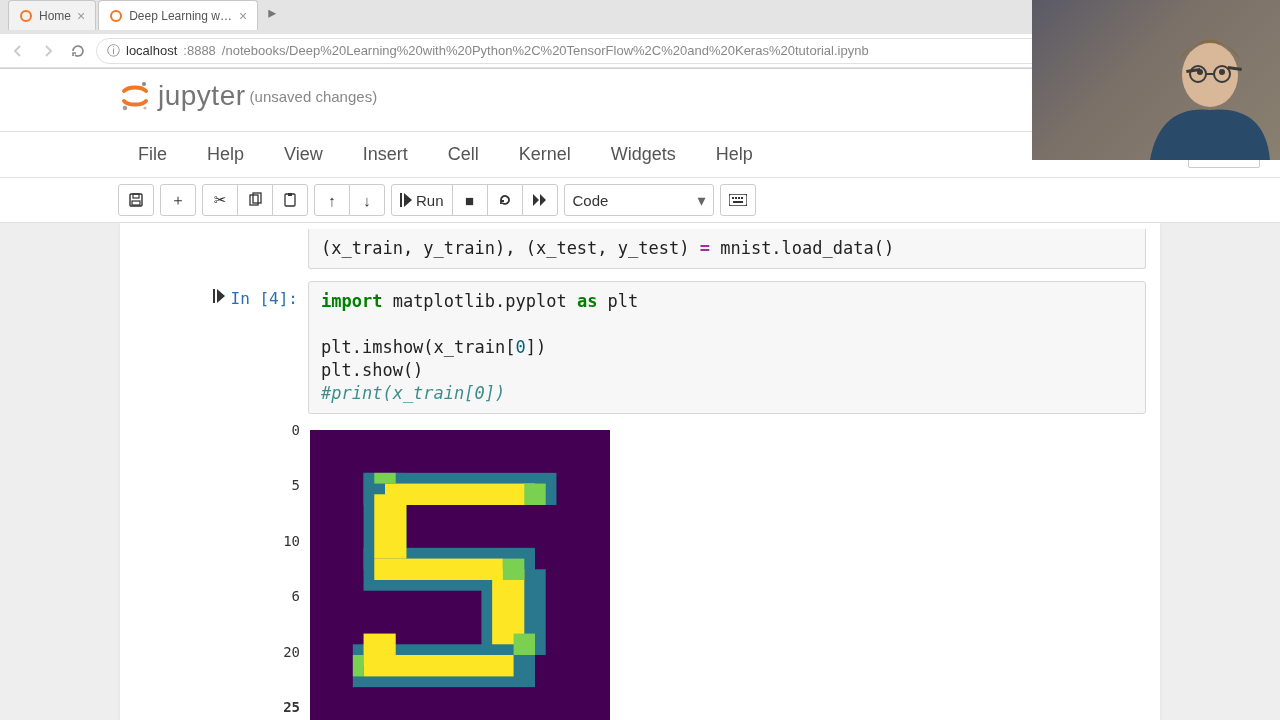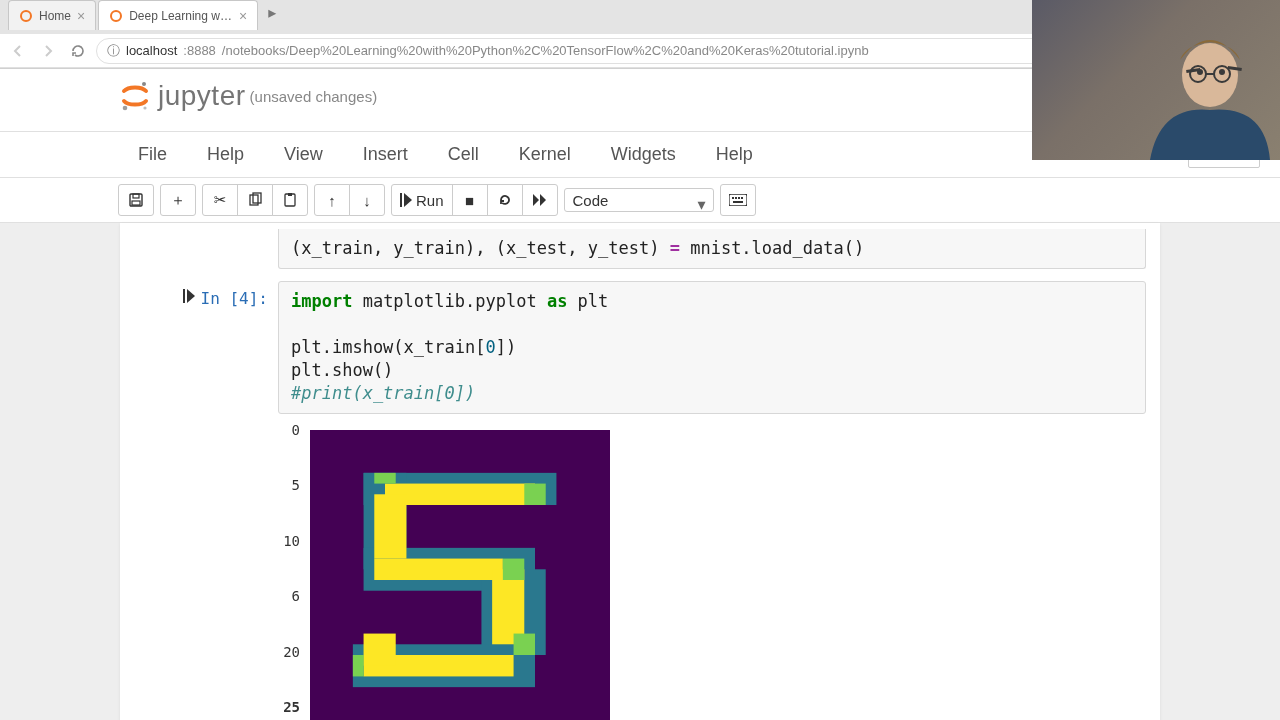--- a/index.html
+++ b/index.html
@@ -38,28 +38,28 @@
   .menubar-spacer { flex: 1; }
   .trusted { border: 1px solid #ccc; padding: 4px 10px; font-size: 15px; color: #555; border-radius: 2px; }
 
   
   .toolbar { display: flex; align-items: center; padding: 6px 20px 6px 118px; gap: 6px; border-bottom: 1px solid #e0e0e0; }
   .tb-btn { height: 32px; min-width: 36px; border: 1px solid #ccc; border-radius: 3px; background: #fff; display: inline-flex; align-items: center; justify-content: center; color: #333; font-size: 15px; padding: 0 8px; gap: 4px; }
   .tb-group { display: flex; }
   .tb-group .tb-btn { border-radius: 0; margin-left: -1px; }
   .tb-group .tb-btn:first-child { border-top-left-radius: 3px; border-bottom-left-radius: 3px; margin-left: 0; }
   .tb-group .tb-btn:last-child { border-top-right-radius: 3px; border-bottom-right-radius: 3px; }
-  .tb-select { height: 24px; border: 1px solid #ccc; border-radius: 3px; padding: 0 24px 0 8px; font-size: 15px; color: #333; background: #fff; appearance: none; position: relative; min-width: 150px; }
+  .tb-select { height: 32px; border: 1px solid #ccc; border-radius: 3px; padding: 0 24px 0 8px; font-size: 15px; color: #333; background: #fff; appearance: none; position: relative; min-width: 150px; }
   .select-wrap { position: relative; display: inline-block; }
   .select-wrap::after { content: "▾"; position: absolute; right: 8px; top: 7px; color: #666; pointer-events: none; }
 
   
   .nb-body { background: #eee; padding: 0 0 40px 0; }
   .nb-inner { background: #fff; margin: 0 auto; width: 1040px; box-shadow: 0 1px 3px rgba(0,0,0,0.08); padding: 0 0 40px 0; }
-  .cell { display: flex; padding: 6px 14px 6px 18px; }
+  .cell { display: flex; padding: 6px 14px 6px 8px; margin-left: 40px; }
   .prompt-col { width: 140px; padding-right: 10px; text-align: right; font-family: "DejaVu Sans Mono", Menlo, Consolas, monospace; font-size: 16px; color: #2a6db5; display: flex; align-items: flex-start; justify-content: flex-end; gap: 6px; padding-top: 8px; }
   .run-arrow { width: 12px; }
   .code-area { flex: 1; }
   .code-box { border: 1px solid #d7d7d7; border-radius: 3px; background: #f7f7f7; padding: 8px 12px; font-family: "DejaVu Sans Mono", Menlo, Consolas, monospace; font-size: 17px; line-height: 1.35; color: #222; white-space: pre; } 
   .kw { color: #008000; font-weight: bold; }
   .cm { color: #3f8d8d; font-style: italic; }
   .op { color: #a030a0; font-weight: bold; }
   .num { color: #006080; }
 
   .partial-cell .code-box { border-top: none; border-top-left-radius: 0; border-top-right-radius: 0; }

